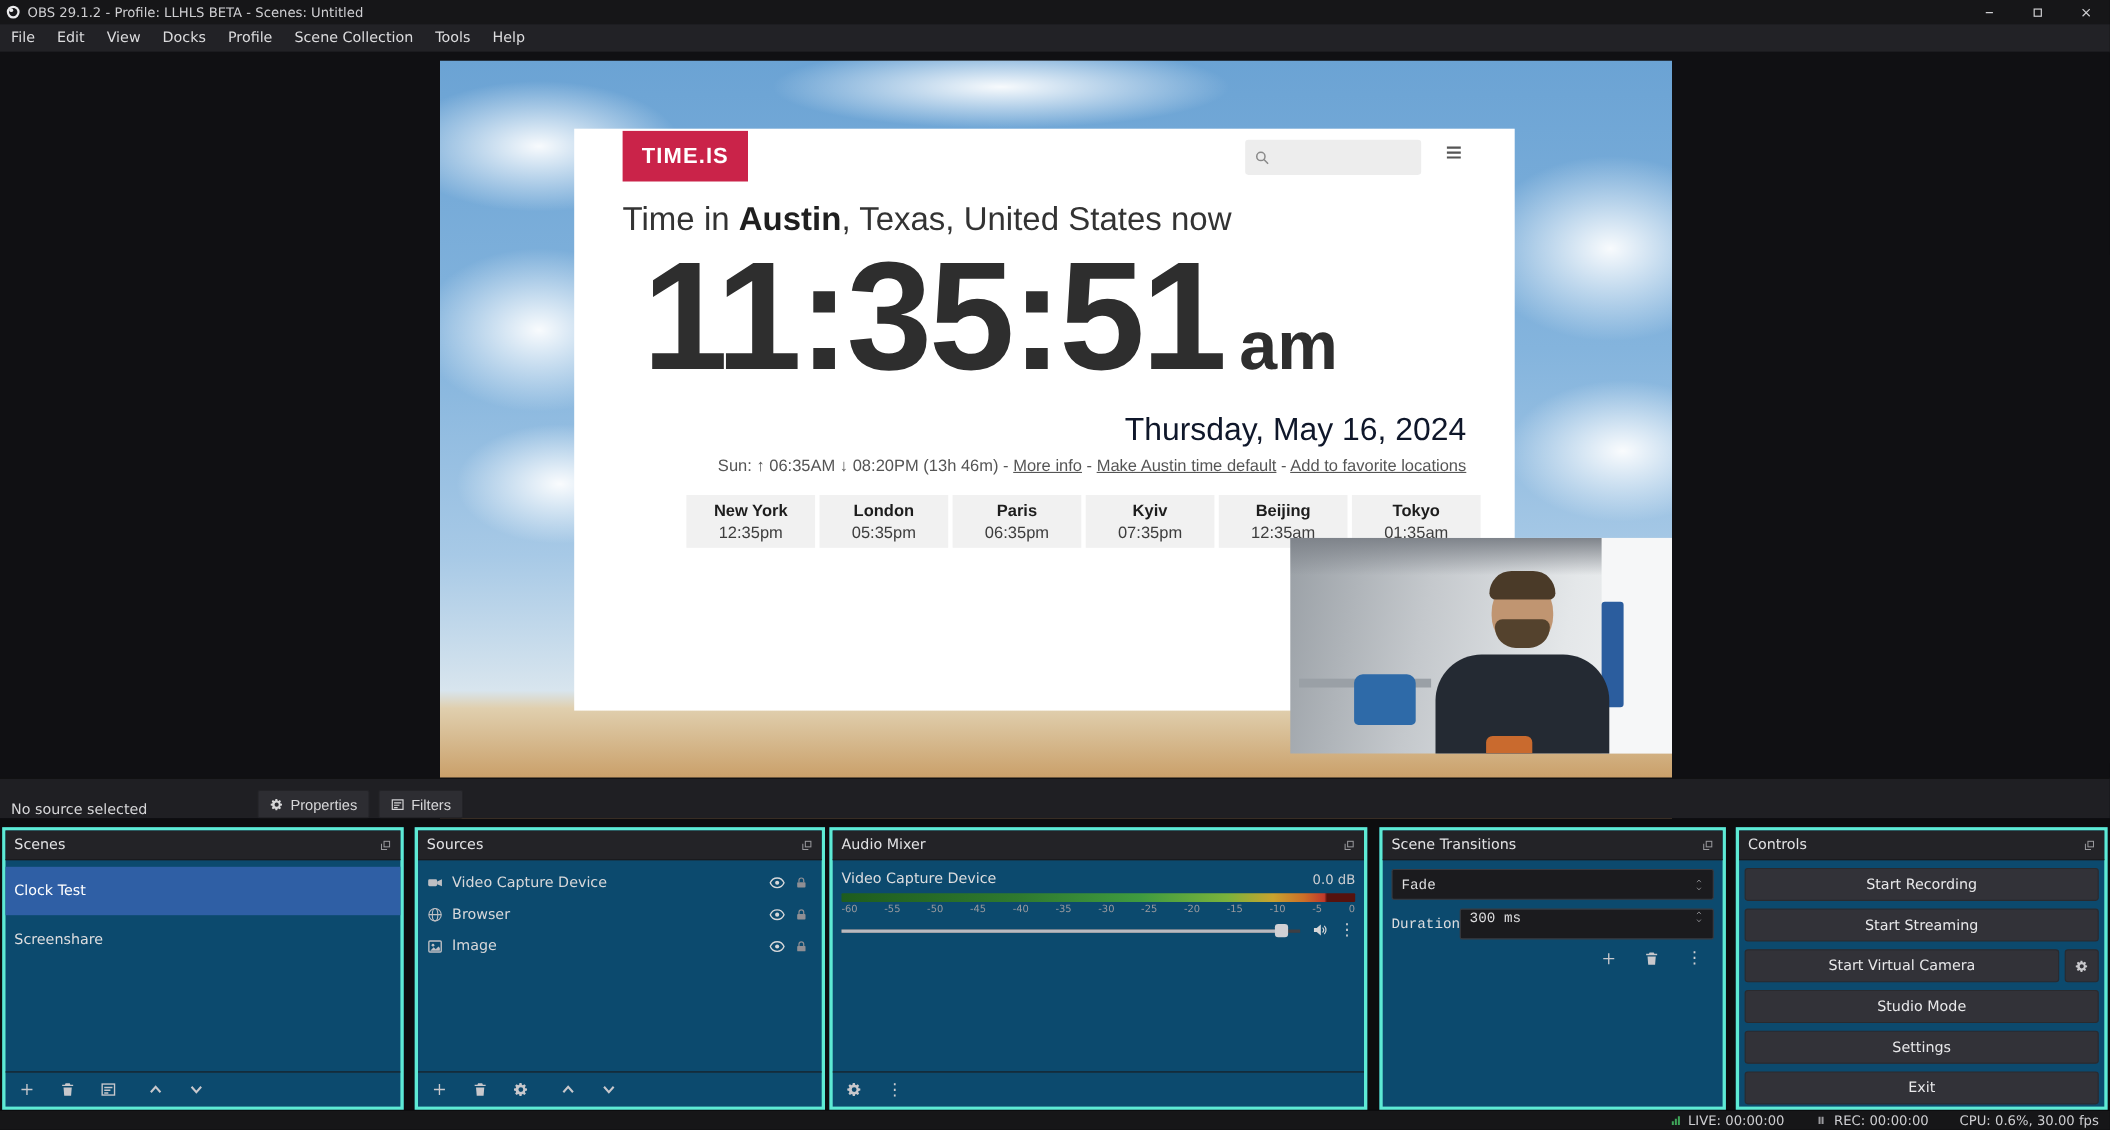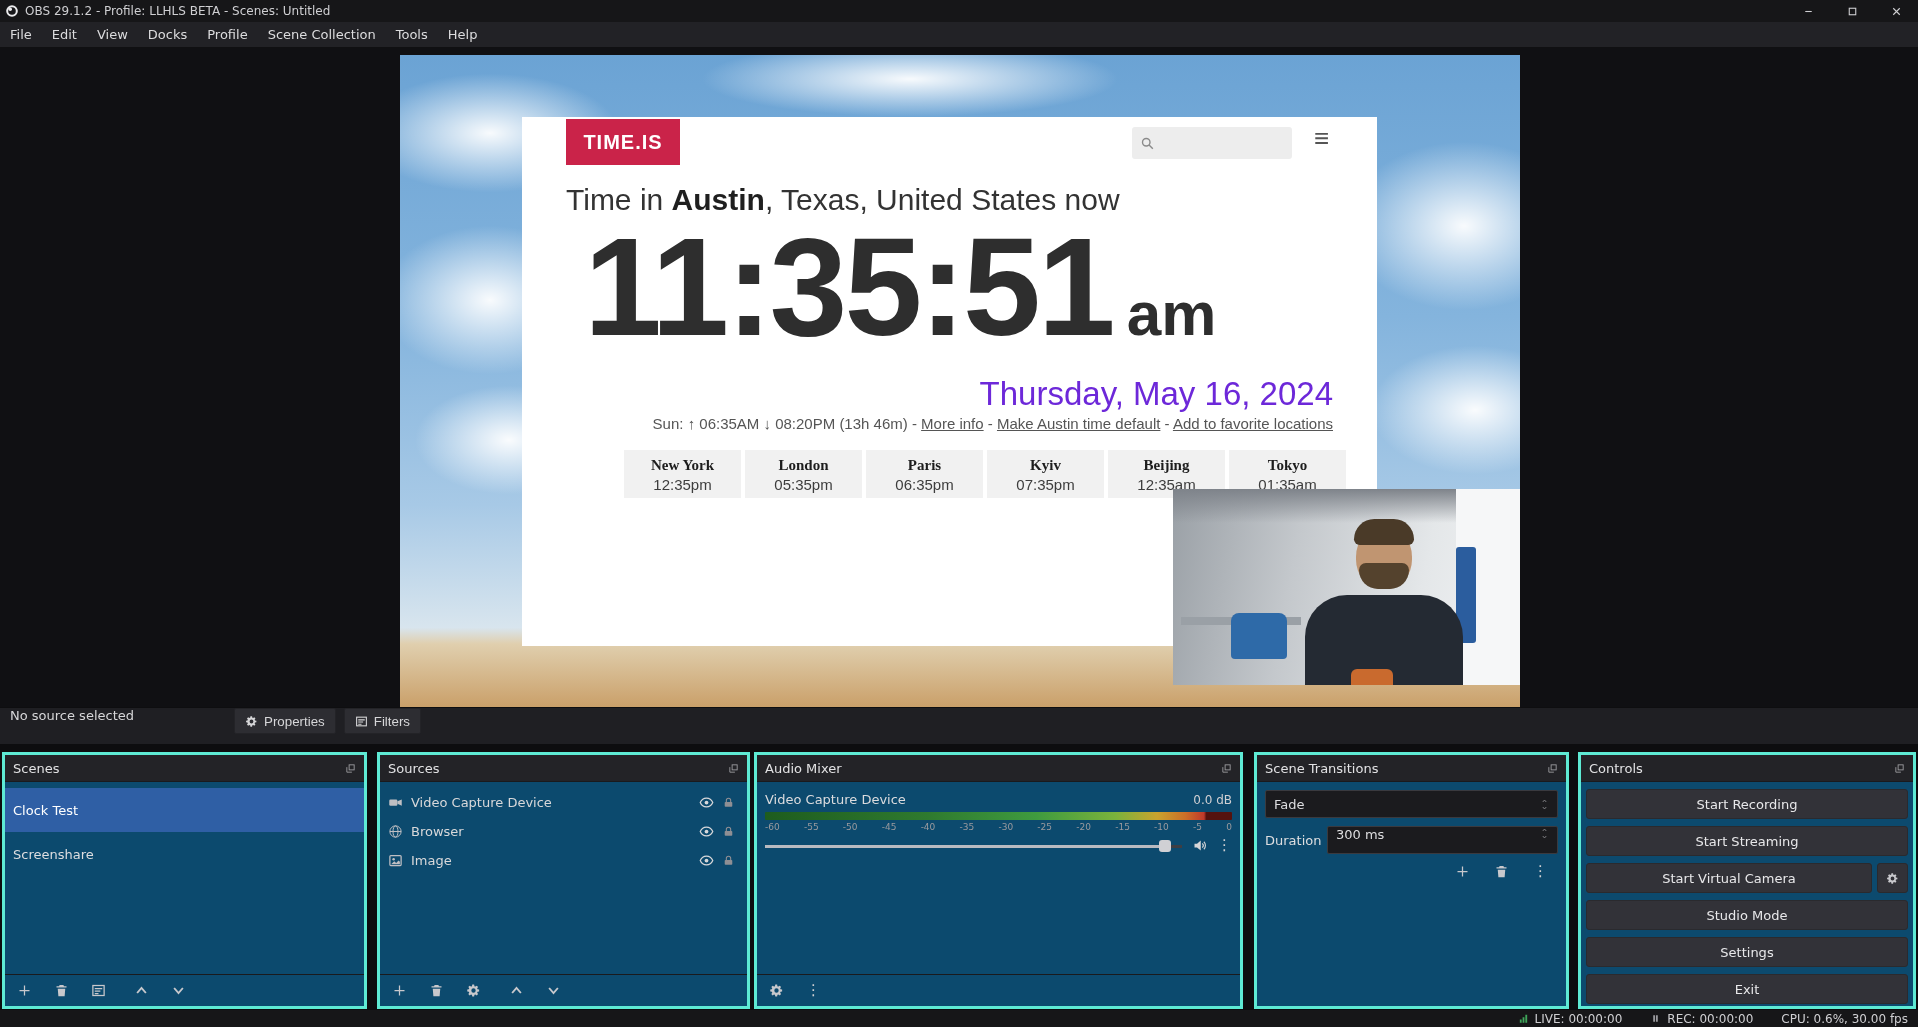--- a/index.html
+++ b/index.html
@@ -41,45 +41,45 @@
              color:#fff; display:flex; align-items:center; justify-content:center;
              font-weight:bold; font-size:20px; letter-spacing:1px; }
   .ti-search { position:absolute; left:610px; top:10px; width:160px; height:32px; background:#ededed;
                border-radius:3px; display:flex; align-items:center; padding-left:8px; color:#8a8a8a; }
   .ti-burger { position:absolute; left:792px; top:8px; font-size:26px; color:#555; line-height:1; }
   .ti-heading { position:absolute; left:44px; top:66px; font-size:30px; color:#333; font-weight:400; }
   .ti-heading b { font-weight:bold; color:#1f1f1f; }
   .ti-time { position:absolute; left:62px; top:100px; line-height:1; white-space:nowrap; color:#2e2e2e; }
   .ti-time .big { font-size:140px; font-weight:bold; letter-spacing:-3px; }
   .ti-time .ampm { font-size:62px; font-weight:bold; margin-left:14px; }
-  .ti-date { position:absolute; right:44px; top:258px; font-size:33px; color:#6d28d9; }
+  .ti-date { position:absolute; right:44px; top:258px; font-size:29px; color:#0f172a; }
   .ti-sun { position:absolute; right:44px; top:298px; font-size:15px; color:#555; white-space:nowrap; }
   .ti-sun a { color:#555; text-decoration:underline; }
   .ti-cities { position:absolute; left:102px; top:333px; display:flex; gap:4px; }
   .city { width:117px; height:48px; background:#f1f1f1; text-align:center; padding-top:5px; }
-  .city .cname { font-size:15px; font-weight:bold; color:#1d1d1d; line-height:1.35;font-family:Liberation Serif, serif; }
+  .city .cname { font-size:15px; font-weight:bold; color:#1d1d1d; line-height:1.35; }
   .city .ctime { font-size:15px; color:#3d3d3d; line-height:1.3; }
 
   .webcam { position:absolute; left:773px; top:434px; width:347px; height:196px; overflow:hidden;
             background:linear-gradient(100deg,#9aa0a6 0%,#c4c8cc 35%,#e4e7e9 70%,#f3f4f5 100%); }
   .wc-ceiling { position:absolute; top:0; left:0; right:0; height:34px;
                 background:linear-gradient(180deg,#7e838a,rgba(126,131,138,0)); }
   .wc-window { position:absolute; right:0; top:0; width:64px; height:100%; background:#f6f7f8; }
   .wc-banner { position:absolute; right:44px; top:58px; width:20px; height:96px; background:#2b5d9e; border-radius:3px; }
   .wc-chair { position:absolute; left:58px; bottom:26px; width:56px; height:46px; background:#2e6aa8; border-radius:8px 8px 4px 4px; }
   .wc-desk { position:absolute; left:8px; bottom:60px; width:120px; height:8px; background:#9aa0a6; }
   .wc-body { position:absolute; left:132px; bottom:-6px; width:158px; height:96px; background:#242a33; border-radius:42px 42px 0 0; }
   .wc-head { position:absolute; left:183px; top:36px; width:56px; height:64px; background:#c09571; border-radius:50% 50% 46% 46%; }
   .wc-hair { position:absolute; left:181px; top:30px; width:60px; height:26px; background:#4a3a28; border-radius:28px 28px 8px 8px; }
   .wc-beard { position:absolute; left:186px; top:74px; width:50px; height:26px; background:#54422d; border-radius:8px 8px 22px 22px; }
   .wc-orange { position:absolute; left:178px; bottom:0; width:42px; height:16px; background:#c96a2e; border-radius:6px 6px 0 0; }
 
   
   .source-toolbar { position:absolute; top:707px; left:0; right:0; height:37px; background:#1f1f23;
-                    display:flex; align-items:flex-start; font-size:13px; border-top:1px solid #0e0e10; }
+                    display:flex; align-items:flex-end; font-size:13px; border-top:1px solid #0e0e10; }
   .status-text { margin-left:10px; color:#d6d6d8; }
   .tb-btn { background:#2d2d32; border:1px solid #232327; border-radius:2px; height:26px;
             display:flex; align-items:center; gap:6px; padding:0 10px; color:#d6d6d8; }
   .tb-btn.props { margin-left:100px; }
   .tb-btn.filt { margin-left:8px; }
 
   
   .docks-bg { position:absolute; top:744px; left:0; right:0; height:265px; background:#0d0d0f; }
   .dock { position:absolute; top:752px; height:257px; background:#0c4a6e; border:3px solid #5eead4;
           display:flex; flex-direction:column; font-size:13px; }
@@ -108,21 +108,21 @@
     background:linear-gradient(90deg,#1e5c1e 0%,#2f7a2f 35%,#3f9b3f 58%,#7ab33c 75%,
                #c9a32e 84%,#cc6f28 90%,#c0392b 94%,#55120e 94.5%,#55120e 100%); }
   .ticks { display:flex; justify-content:space-between; font-size:9px; color:#9a9a9e; margin-top:2px; }
   .slider-row { display:flex; align-items:center; gap:10px; margin-top:6px; }
   .vslider { position:relative; flex:1; height:14px; }
   .vtrack { position:absolute; left:0; right:0; top:6px; height:3px; background:#3e3e43; }
   .vfill  { position:absolute; left:0; top:6px; height:3px; width:96%; background:#b9bac0; }
   .vhandle{ position:absolute; left:calc(96% - 6px); top:1px; width:12px; height:12px; background:#d0d0d4; border-radius:3px; }
   .speaker { color:#d6d6d8; }
 
-  .trans-body { padding:8px; }
+  .trans-body { padding:8px;font-family:Liberation Mono, monospace; }
   .combo { height:28px; background:#1b1b1e; border:1px solid #3a3a3f; border-radius:2px;
            display:flex; align-items:center; padding:0 8px; color:#dedee0; }
   .combo-arrows, .spin-arrows { margin-left:auto; display:flex; flex-direction:column; gap:1px; color:#9a9a9e; }
   .dur-row { display:flex; align-items:center; margin-top:8px; }
   .dur-label { width:62px; color:#dedee0; }
   .spin { flex:1; height:28px; background:#1b1b1e; border:1px solid #3a3a3f; border-radius:2px;
           display:flex; padding:0 8px; color:#dedee0; }
   .trans-btns { display:flex; justify-content:flex-end; gap:24px; margin-top:10px; padding-right:10px; color:#c8c8cc; }
 
   .controls-body { padding:7px 5px 0 5px; }

